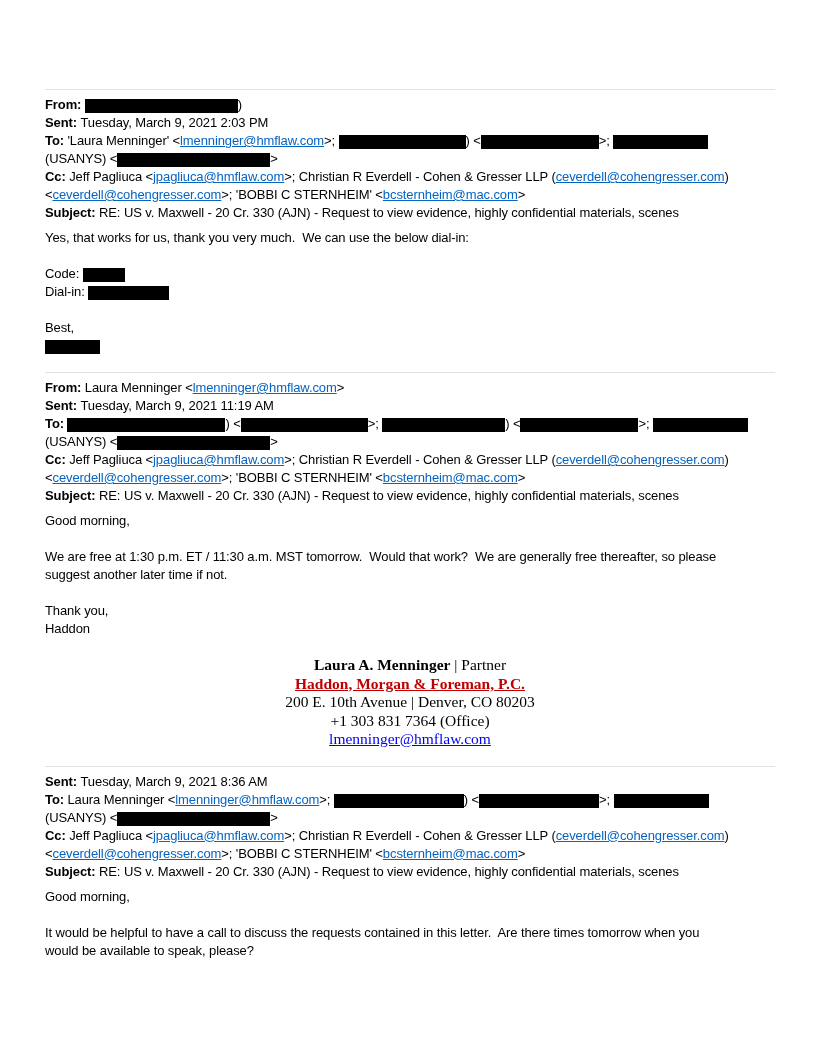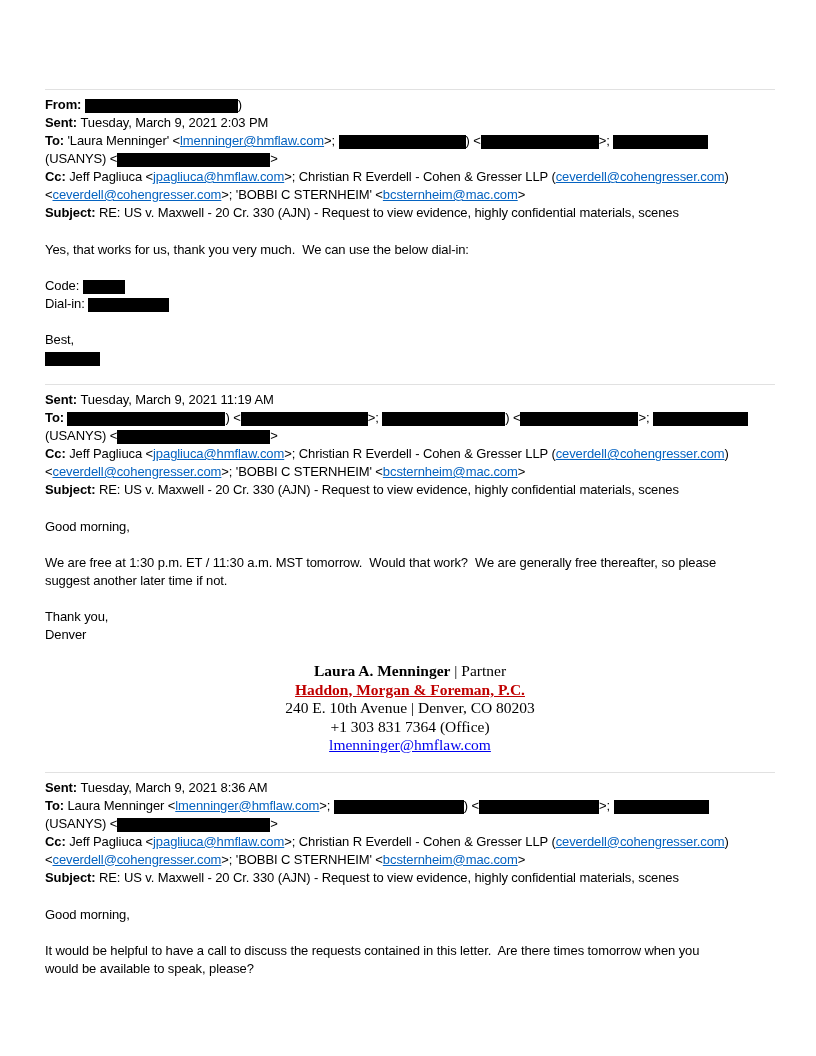--- a/index.html
+++ b/index.html
@@ -22,21 +22,21 @@
     border-top: 1px solid var(--sep-color, #e1e1e1);
     margin: 0 0 6px 0;
   }
   .email { margin-bottom: 17px; }
   .headers p.line, .body p.line {
     margin: 0;
     line-height: 18px;
     min-height: 18px;
     white-space: pre-wrap;
   }
-  .body { margin-top: 19px; }
+  .body { margin-top: 7px; }
   strong.lbl { font-weight: bold; color: #000; }
   a.lnk {
     color: var(--link-color, #0563c1);
     text-decoration: underline;
     cursor: pointer;
   }
   span.redact {
     display: inline-block;
     background: var(--redact-color, #000);
     height: 14px;
@@ -84,37 +84,38 @@
           <p class="line">Dial-in: <span class="redact" style="width: 81px;"></span></p>
           <p class="line"></p>
           <p class="line">Best,</p>
           <p class="line"><span class="redact" style="width: 55px;"></span></p>
         </div>
     </div>
 
     <div class="email">
       <hr class="sep">
       <div class="headers">
+          <p class="line"><strong class="lbl">From: </strong>Laura Menninger &lt;<a class="lnk">lmenninger@hmflaw.com</a>&gt;</p>
           <p class="line"><strong class="lbl">Sent: </strong>Tuesday, March 9, 2021 11:19 AM</p>
           <p class="line"><strong class="lbl">To: </strong><span class="redact" style="width: 158px;"></span>) &lt;<span class="redact" style="width: 127px;"></span>&gt;; <span class="redact" style="width: 123px;"></span>) &lt;<span class="redact" style="width: 118px;"></span>&gt;; <span class="redact" style="width: 95px;"></span><br>(USANYS) &lt;<span class="redact" style="width: 153px;"></span>&gt;</p>
           <p class="line"><strong class="lbl">Cc: </strong>Jeff Pagliuca &lt;<a class="lnk">jpagliuca@hmflaw.com</a>&gt;; Christian R Everdell - Cohen &amp; Gresser LLP (<a class="lnk">ceverdell@cohengresser.com</a>)<br>&lt;<a class="lnk">ceverdell@cohengresser.com</a>&gt;; 'BOBBI C STERNHEIM' &lt;<a class="lnk">bcsternheim@mac.com</a>&gt;</p>
           <p class="line"><strong class="lbl">Subject: </strong>RE: US v. Maxwell - 20 Cr. 330 (AJN) - Request to view evidence, highly confidential materials, scenes</p>
         </div>
       <div class="body">
           <p class="line">Good morning,</p>
           <p class="line"></p>
           <p class="line">We are free at 1:30 p.m. ET / 11:30 a.m. MST tomorrow.  Would that work?  We are generally free thereafter, so please<br>suggest another later time if not.</p>
           <p class="line"></p>
           <p class="line">Thank you,</p>
-          <p class="line">Denver</p>
+          <p class="line">Haddon</p>
         </div>
       <div class="signature">
         <p class="sline"><strong>Laura A. Menninger</strong><span> | Partner</span></p>
         <p class="sline firm">Haddon, Morgan &amp; Foreman, P.C.</p>
-        <p class="sline">240 E. 10th Avenue | Denver, CO 80203</p>
+        <p class="sline">200 E. 10th Avenue | Denver, CO 80203</p>
         <p class="sline">+1 303 831 7364 (Office)</p>
         <p class="sline"><a class="siglnk">lmenninger@hmflaw.com</a></p>
       </div>
     </div>
 
     <div class="email">
       <hr class="sep">
       <div class="headers">
           <p class="line"><strong class="lbl">Sent: </strong>Tuesday, March 9, 2021 8:36 AM</p>
           <p class="line"><strong class="lbl">To: </strong>Laura Menninger &lt;<a class="lnk">lmenninger@hmflaw.com</a>&gt;; <span class="redact" style="width: 130px;"></span>) &lt;<span class="redact" style="width: 120px;"></span>&gt;; <span class="redact" style="width: 95px;"></span><br>(USANYS) &lt;<span class="redact" style="width: 153px;"></span>&gt;</p>

